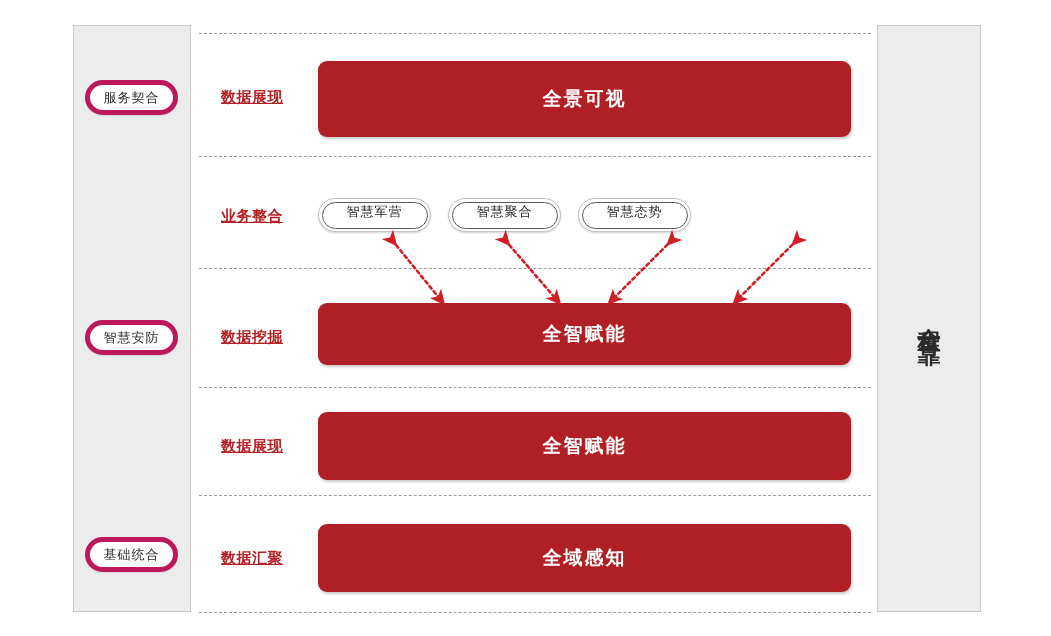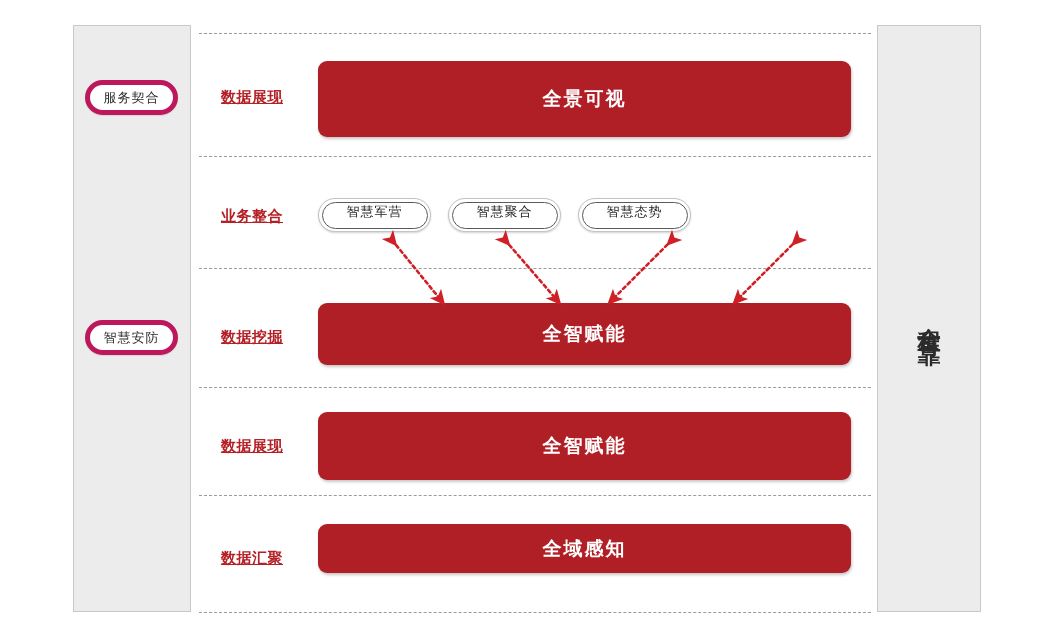--- a/index.html
+++ b/index.html
@@ -173,31 +173,34 @@
   <div class="divider" style="top:387px"></div>
   <div class="divider" style="top:495px"></div>
   <div class="divider" style="top:612px"></div>
 
   <div class="stage-capsule" style="top:80px">
       <span>服务契合</span>
     </div>
   <div class="stage-capsule" style="top:320px">
       <span>智慧安防</span>
     </div>
+  <div class="stage-capsule" style="top:537px">
+      <span>基础统合</span>
+    </div>
 
   <div class="row-label" style="top:88px">数据展现</div>
   <div class="row-label" style="top:207px">业务整合</div>
   <div class="row-label" style="top:328px">数据挖掘</div>
   <div class="row-label" style="top:437px">数据展现</div>
   <div class="row-label" style="top:549px">数据汇聚</div>
 
   <div class="red-bar" style="top:61px;height:76px">全景可视</div>
   <div class="red-bar" style="top:303px;height:62px">全智赋能</div>
   <div class="red-bar" style="top:412px;height:68px">全智赋能</div>
-  <div class="red-bar" style="top:524px;height:49px">全域感知</div>
+  <div class="red-bar" style="top:524px;height:68px">全域感知</div>
 
   <div class="app-capsule" style="left:318px;top:198px;width:113px">
     <div class="app-capsule-inner">
         <span>智慧军营</span>
       </div>
   </div>
   <div class="app-capsule" style="left:448px;top:198px;width:113px">
     <div class="app-capsule-inner">
         <span>智慧聚合</span>
       </div>

